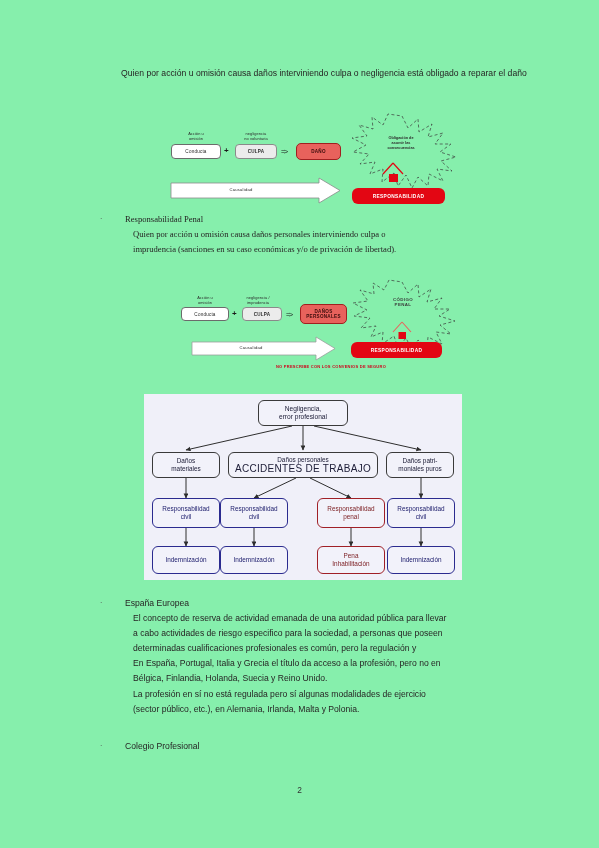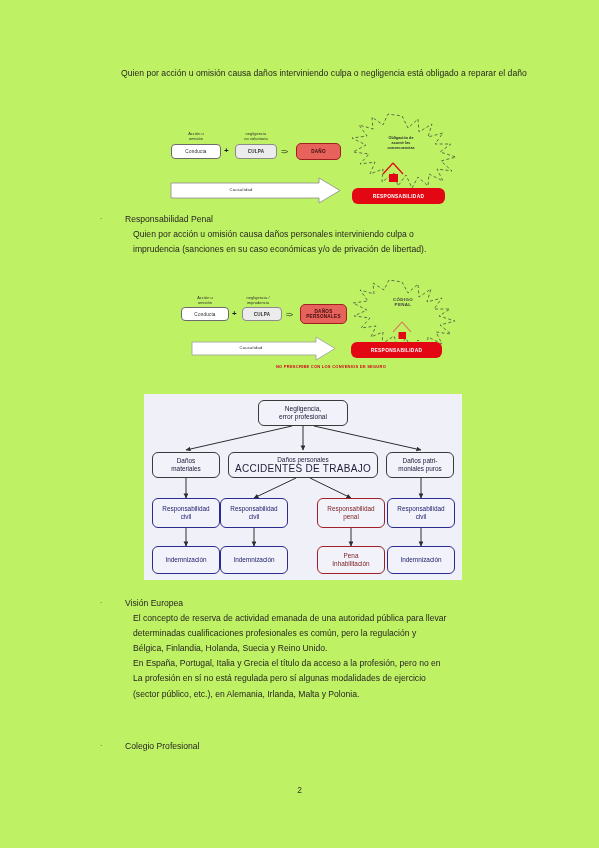--- a/index.html
+++ b/index.html
@@ -10,21 +10,21 @@
   body {
     width: 599px; height: 848px;
     font-family: "Liberation Sans", sans-serif;
     color: #231f20;
     position: relative;
     overflow: hidden;
   }
   .page {
     position: relative;
     width: 599px; height: 848px;
-    background: #bef264;
+    background: #86efac;
   }
 
   
   .para {
     position: absolute;
     font-size: 8.6px;
     line-height: 15.1px;
     letter-spacing: 0.02px;
     color: #231f20;
   }
@@ -211,21 +211,21 @@
     <svg style="position:absolute; left:215px; top:44px;" width="26" height="26" viewBox="0 0 26 26">
       <path d="M13 1 L23 12 M13 1 L3 12" fill="none" stroke="#e30613" stroke-width="1.2"></path>
       <rect x="9" y="12" width="9" height="8" fill="#e30613"></rect>
     </svg>
 
     <div class="resp-box" style="left:187px; top:70px; width:93px; height:16px;">RESPONSABILIDAD</div>
   </div>
 
   <div class="bullet-row" style="left:100px; top:212px; width:450px;">
     <span class="bullet-dot">·</span>
-    <div class="bullet-body" style="width:425px;">
+    <div class="bullet-body" style="width:425px;font-family:Liberation Serif, serif;">
       <span class="bullet-title">Responsabilidad Penal</span>
       <span class="bullet-text">Quien por acción u omisión causa daños personales interviniendo culpa o</span>
       <span class="bullet-text">imprudencia (sanciones en su caso económicas y/o de privación de libertad).</span>
     </div>
   </div>
 
   <div class="fig" style="left:178px; top:285px; width:285px; height:92px;">
 
     <div class="cap" style="left:4px; top:10px; width:46px;">
       <span>Acción u</span><br>
@@ -371,25 +371,26 @@
       </span>
     </div>
     <div class="fbox blue" style="left:243px; top:152px; width:68px; height:28px;">
       <span>Indemnización</span>
     </div>
   </div>
 
   <div class="bullet-row" style="left:100px; top:596px; width:460px;">
     <span class="bullet-dot">·</span>
     <div class="bullet-body" style="width:432px;">
-      <span class="bullet-title">Visión Europea</span>
+      <span class="bullet-title">España Europea</span>
       <span class="bullet-text">El concepto de reserva de actividad emanada de una autoridad pública para llevar</span>
+      <span class="bullet-text">a cabo actividades de riesgo especifico para la sociedad, a personas que poseen</span>
       <span class="bullet-text">determinadas cualificaciones profesionales es común, pero la regulación y</span>
+      <span class="bullet-text">En España, Portugal, Italia y Grecia el título da acceso a la profesión, pero no en</span>
       <span class="bullet-text">Bélgica, Finlandia, Holanda, Suecia y Reino Unido.</span>
-      <span class="bullet-text">En España, Portugal, Italia y Grecia el título da acceso a la profesión, pero no en</span>
       <span class="bullet-text">La profesión en sí no está regulada pero sí algunas modalidades de ejercicio</span>
       <span class="bullet-text">(sector público, etc.), en Alemania, Irlanda, Malta y Polonia.</span>
     </div>
   </div>
 
   <div class="bullet-row" style="left:100px; top:739px; width:300px;">
     <span class="bullet-dot">·</span>
     <div class="bullet-body" style="width:270px;">
       <span class="bullet-title">Colegio Profesional</span>
     </div>

